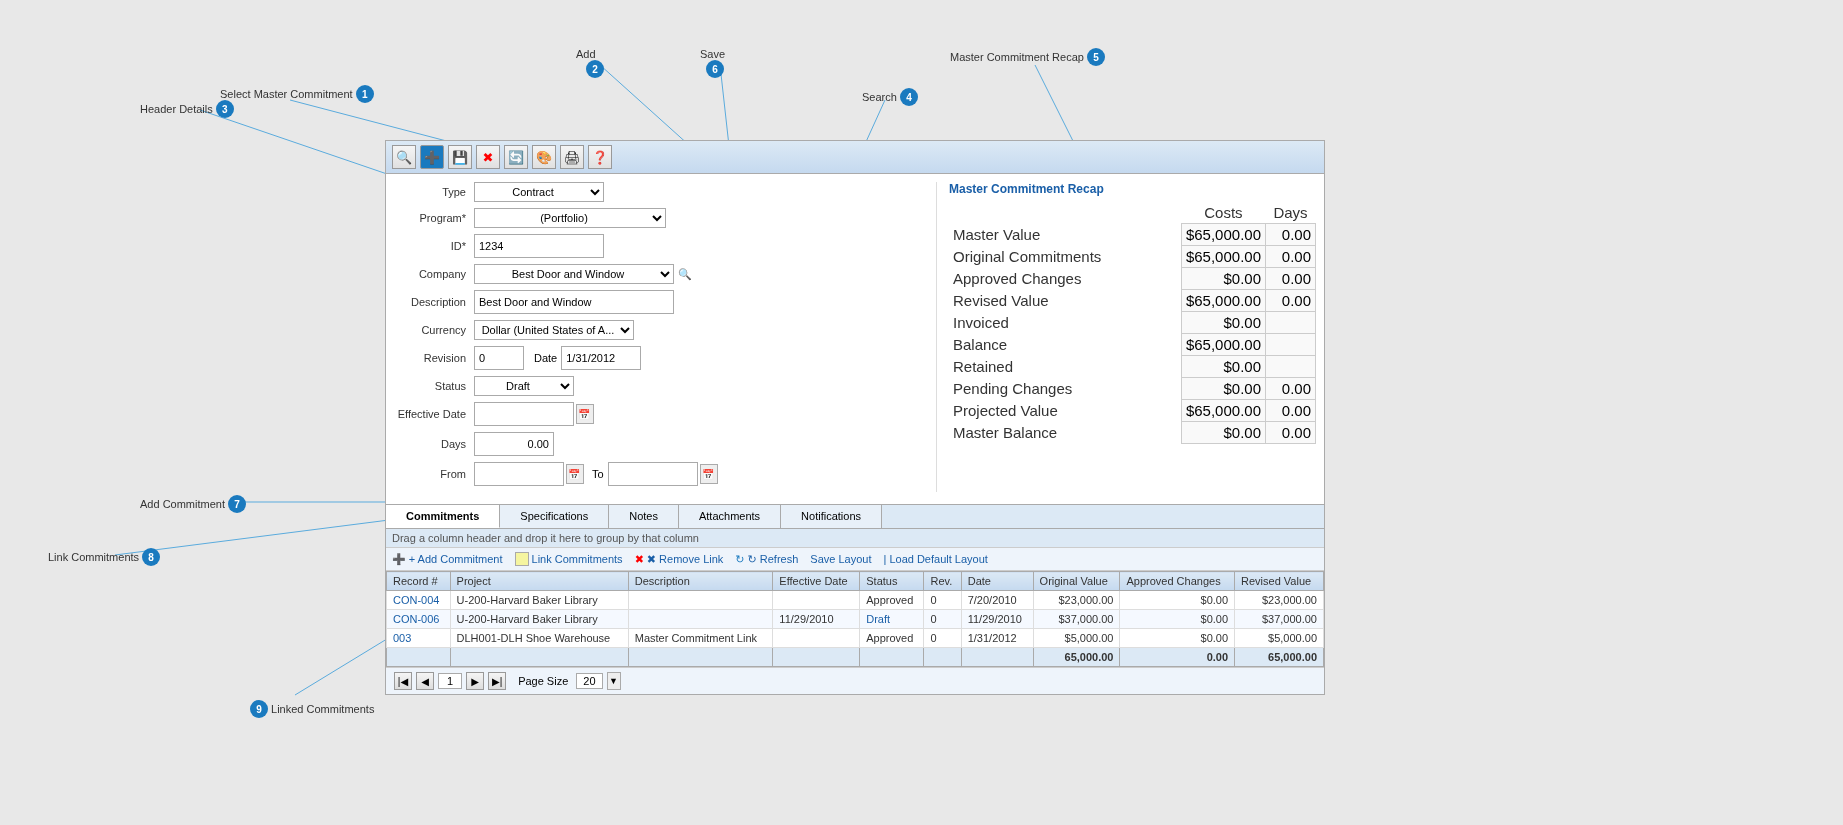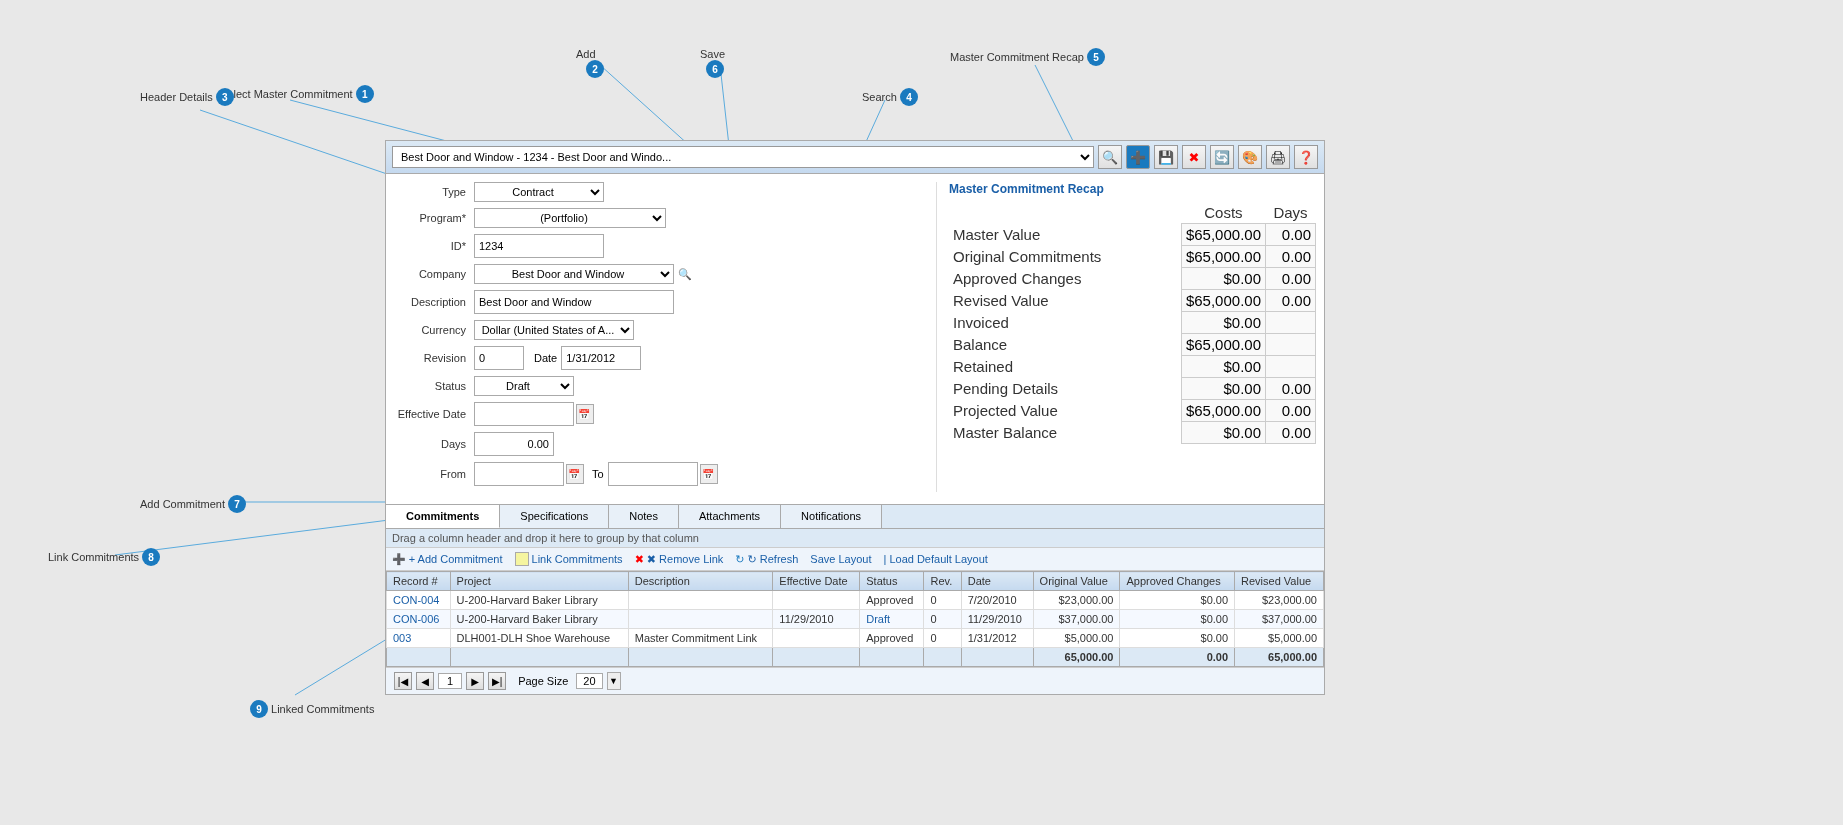--- a/index.html
+++ b/index.html
@@ -262,21 +262,21 @@
     <line x1="115" y1="555" x2="530" y2="502" stroke="#5aabdd" stroke-width="1"></line>
 
     <line x1="295" y1="695" x2="500" y2="570" stroke="#5aabdd" stroke-width="1"></line>
   </svg>
 
   <div class="callout" style="top:85px; left:220px;">
     <span>Select Master Commitment</span>
     <span class="badge">1</span>
   </div>
 
-  <div class="callout" style="top:88px; left:140px;">
+  <div class="callout" style="top:100px; left:140px;">
     <span>Header Details</span>
     <span class="badge">3</span>
   </div>
 
   <div class="callout" style="top:48px; left:576px;">
     <span>Add</span><br>
     <span class="badge" style="margin-left:10px;">2</span>
   </div>
 
   <div class="callout" style="top:48px; left:700px;">
@@ -305,23 +305,20 @@
   </div>
 
   <div class="callout" style="top:700px; left:220px;padding-left:30px;">
     <span class="badge">9</span>
     <span>Linked Commitments</span>
   </div>
 
   <div class="form-panel">
 
     <div class="toolbar">
-      <select class="toolbar-dropdown">
-        <option>Best Door and Window - 1234 - Best Door and Windo...</option>
-      </select>
       <button class="toolbar-btn" title="Search">🔍</button>
       <button class="toolbar-btn" style="background:#1a7abf;color:white;border-radius:2px;" title="Add">➕</button>
       <button class="toolbar-btn" title="Save">💾</button>
       <button class="toolbar-btn" title="Delete" style="color:red;">✖</button>
       <button class="toolbar-btn" title="Refresh">🔄</button>
       <button class="toolbar-btn" title="Color">🎨</button>
       <button class="toolbar-btn" title="Print">🖨</button>
       <button class="toolbar-btn" title="Help">❓</button>
     </div>
 
@@ -444,21 +441,21 @@
                 <td>Balance</td>
       <td class="value">$65,000.00</td>
       <td class="days"></td>
               </tr>
               <tr>
                 <td>Retained</td>
       <td class="value">$0.00</td>
       <td class="days"></td>
               </tr>
               <tr>
-                <td>Pending Details</td>
+                <td>Pending Changes</td>
       <td class="value">$0.00</td>
       <td class="days">0.00</td>
               </tr>
               <tr>
                 <td>Projected Value</td>
       <td class="value">$65,000.00</td>
       <td class="days">0.00</td>
               </tr>
               <tr>
                 <td>Master Balance</td>

